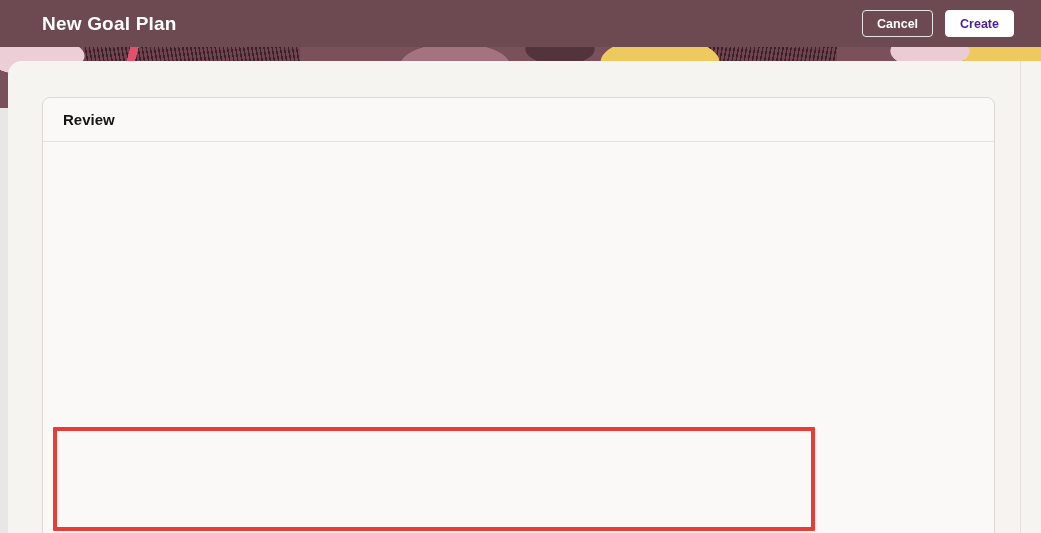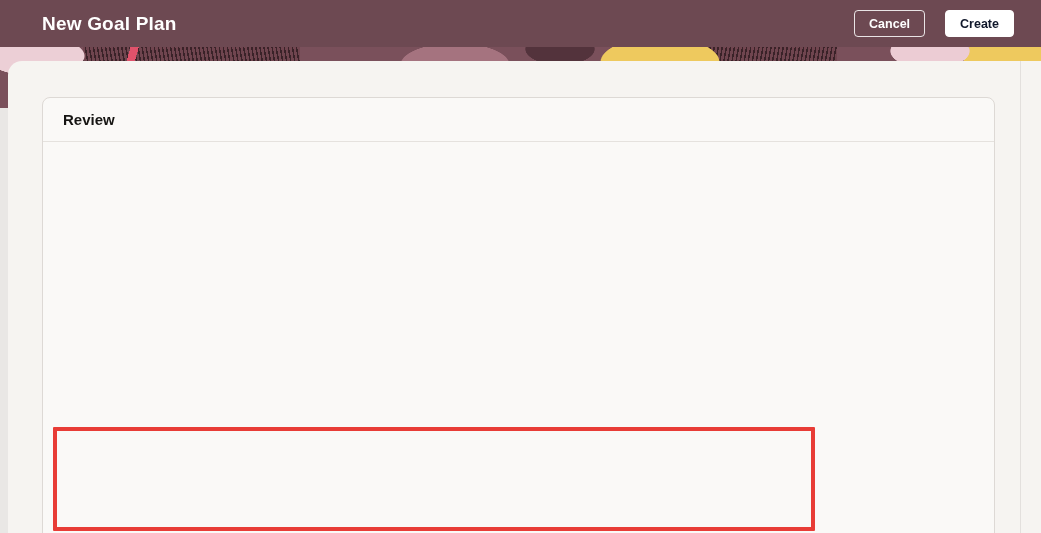--- a/index.html
+++ b/index.html
@@ -4,25 +4,25 @@
 <style>
   * { margin:0; padding:0; box-sizing:border-box; }
   html,body { width:1041px; height:533px; overflow:hidden; }
   body { font-family:"Liberation Sans","DejaVu Sans",sans-serif; background:#e9e7e5; }
   .page { position:relative; width:1041px; height:455px; }
 
   
   .header { position:absolute; top:0; left:0; width:1041px; height:47px;
             background:#6d4952; display:flex; align-items:center; z-index:4; }
   .page-title { color:#ffffff; font-size:19px; font-weight:bold; margin-left:42px; letter-spacing:.2px; }
-  .header-actions { position:absolute; right:27px; top:10px; display:flex; gap:20px; }
+  .header-actions { position:absolute; right:27px; top:10px; display:flex; gap:12px; }
   .btn { height:27px; padding:0 14px; font-size:12.5px; font-weight:bold;
          border-radius:4px; cursor:pointer; font-family:inherit; }
   .btn-ghost { background:transparent; border:1px solid rgba(255,255,255,.85); color:#ffffff; }
-  .btn-solid { background:#ffffff; border:1px solid #ffffff; color:#0f172a; }
+  .btn-solid { background:#ffffff; border:1px solid #ffffff; color:#4c1d95; }
 
   
   .banner { position:absolute; top:47px; left:0; width:1041px; height:61px; background-color:#7a505b;
     background-image:
       radial-gradient(50px 20px at 35px 9px,  #eccfd6 98%, transparent),
       radial-gradient(40px 18px at 930px 4px, #ecccd4 98%, transparent),
       radial-gradient(60px 25px at 660px 15px,#eec95e 98%, transparent),
       radial-gradient(45px 22px at 1008px 11px,#eec95e 98%, transparent),
       radial-gradient(55px 22px at 455px 18px,#a5737f 98%, transparent),
       radial-gradient(35px 16px at 560px 2px, #53333c 98%, transparent),

